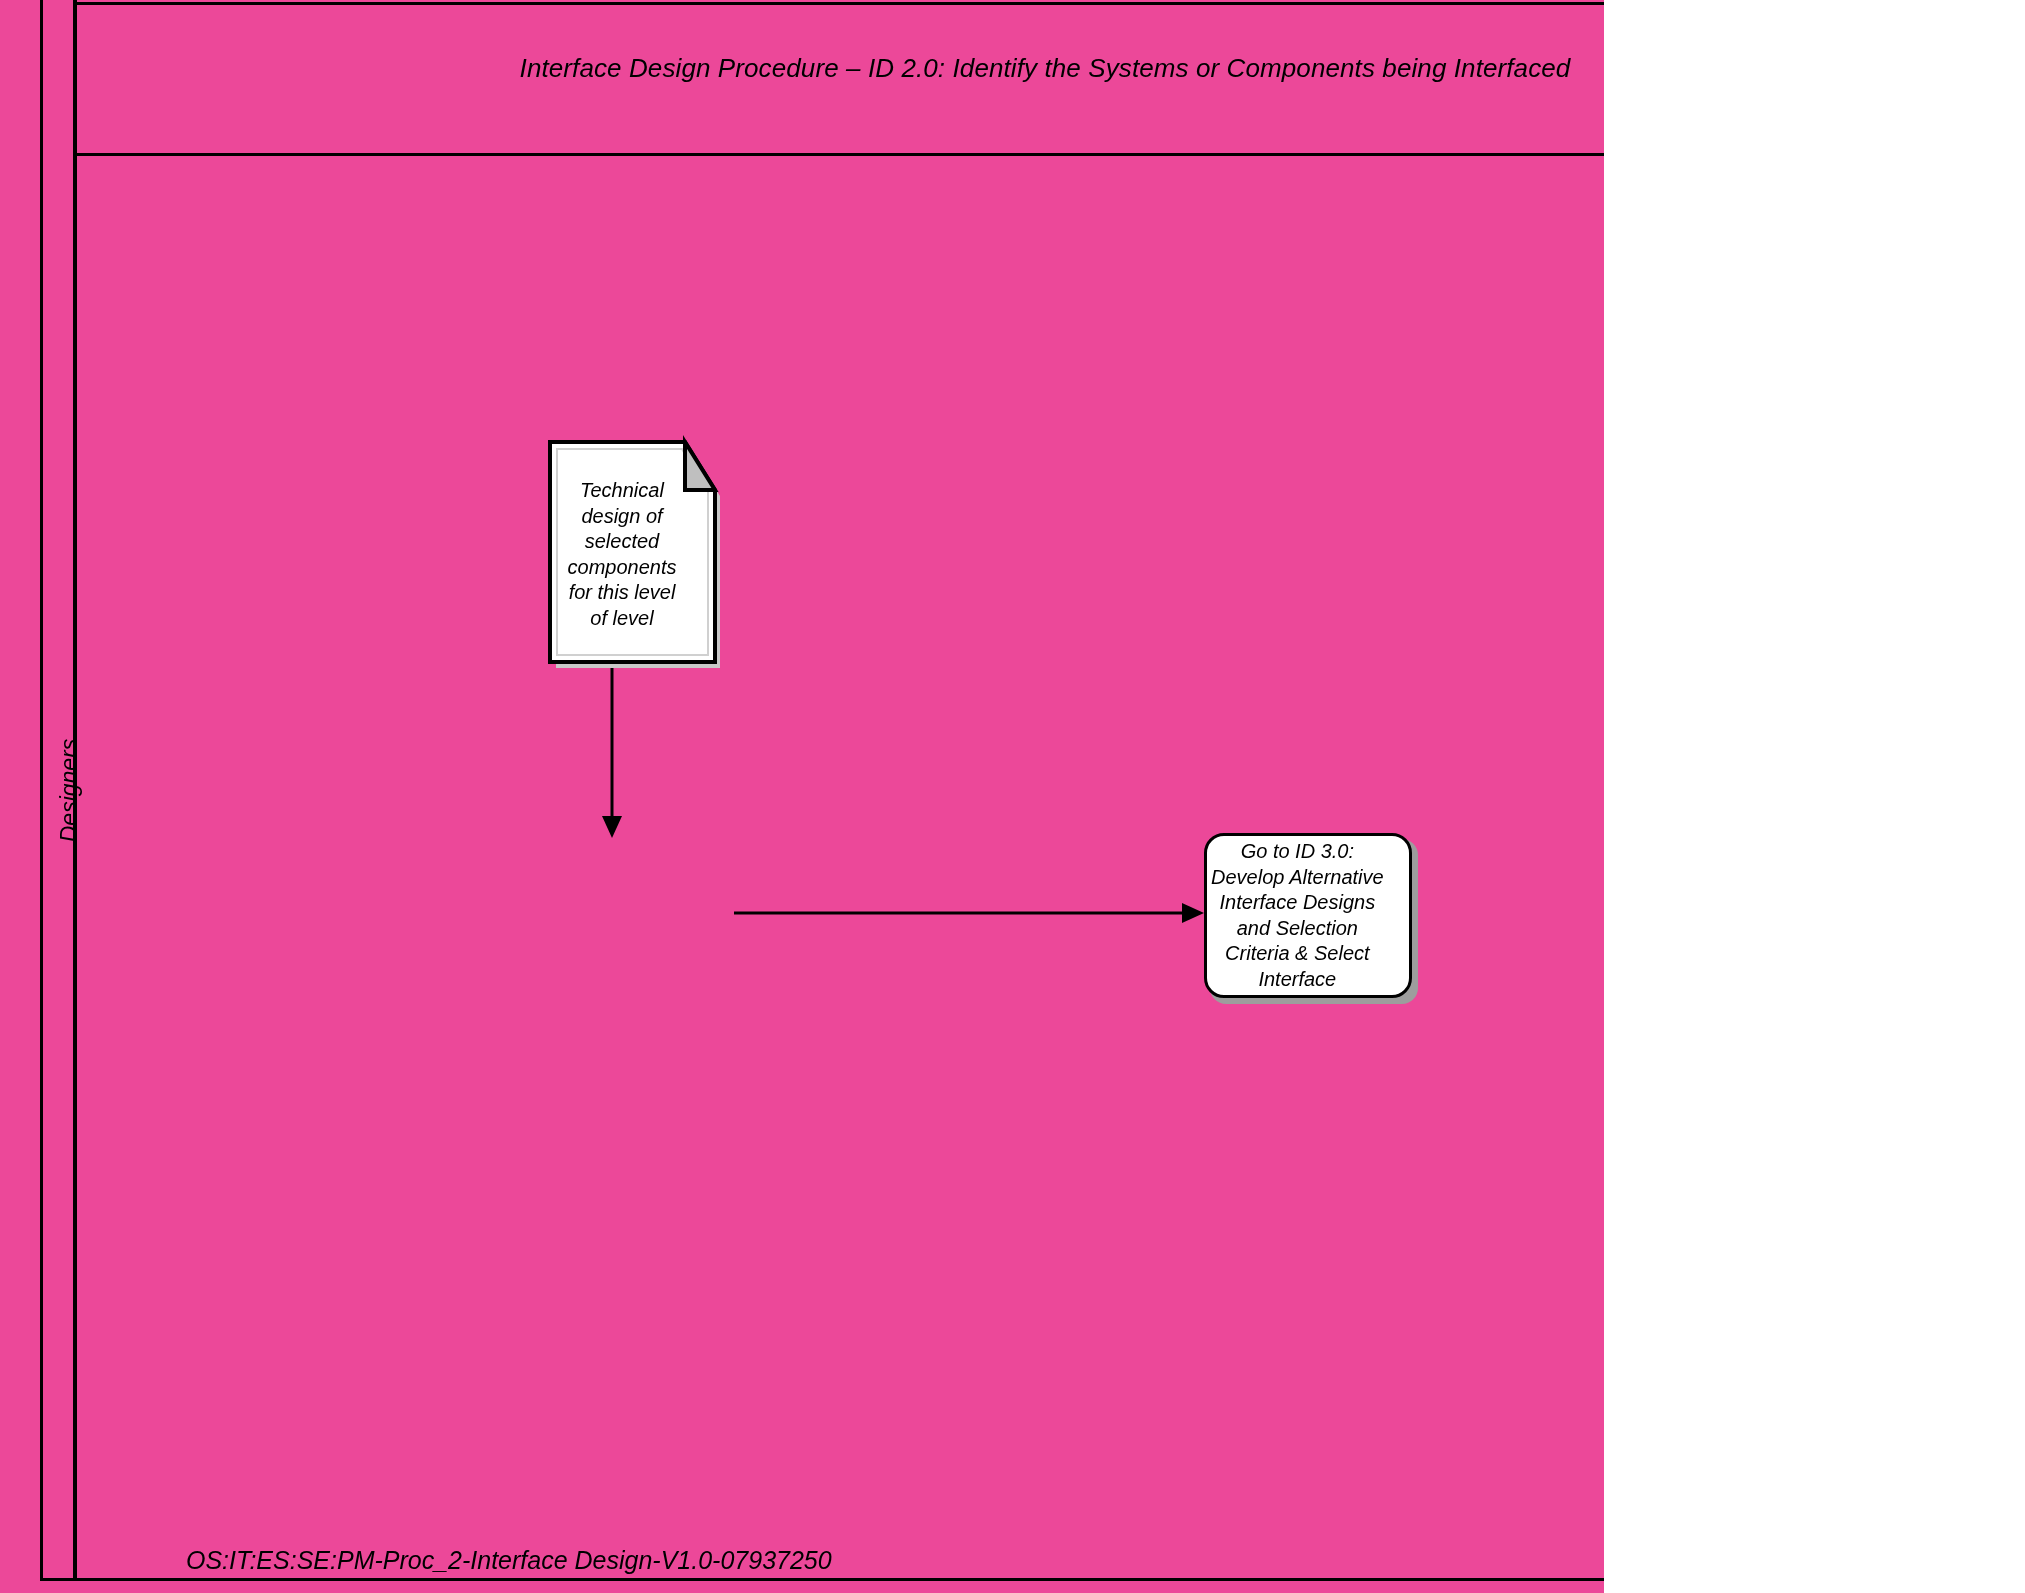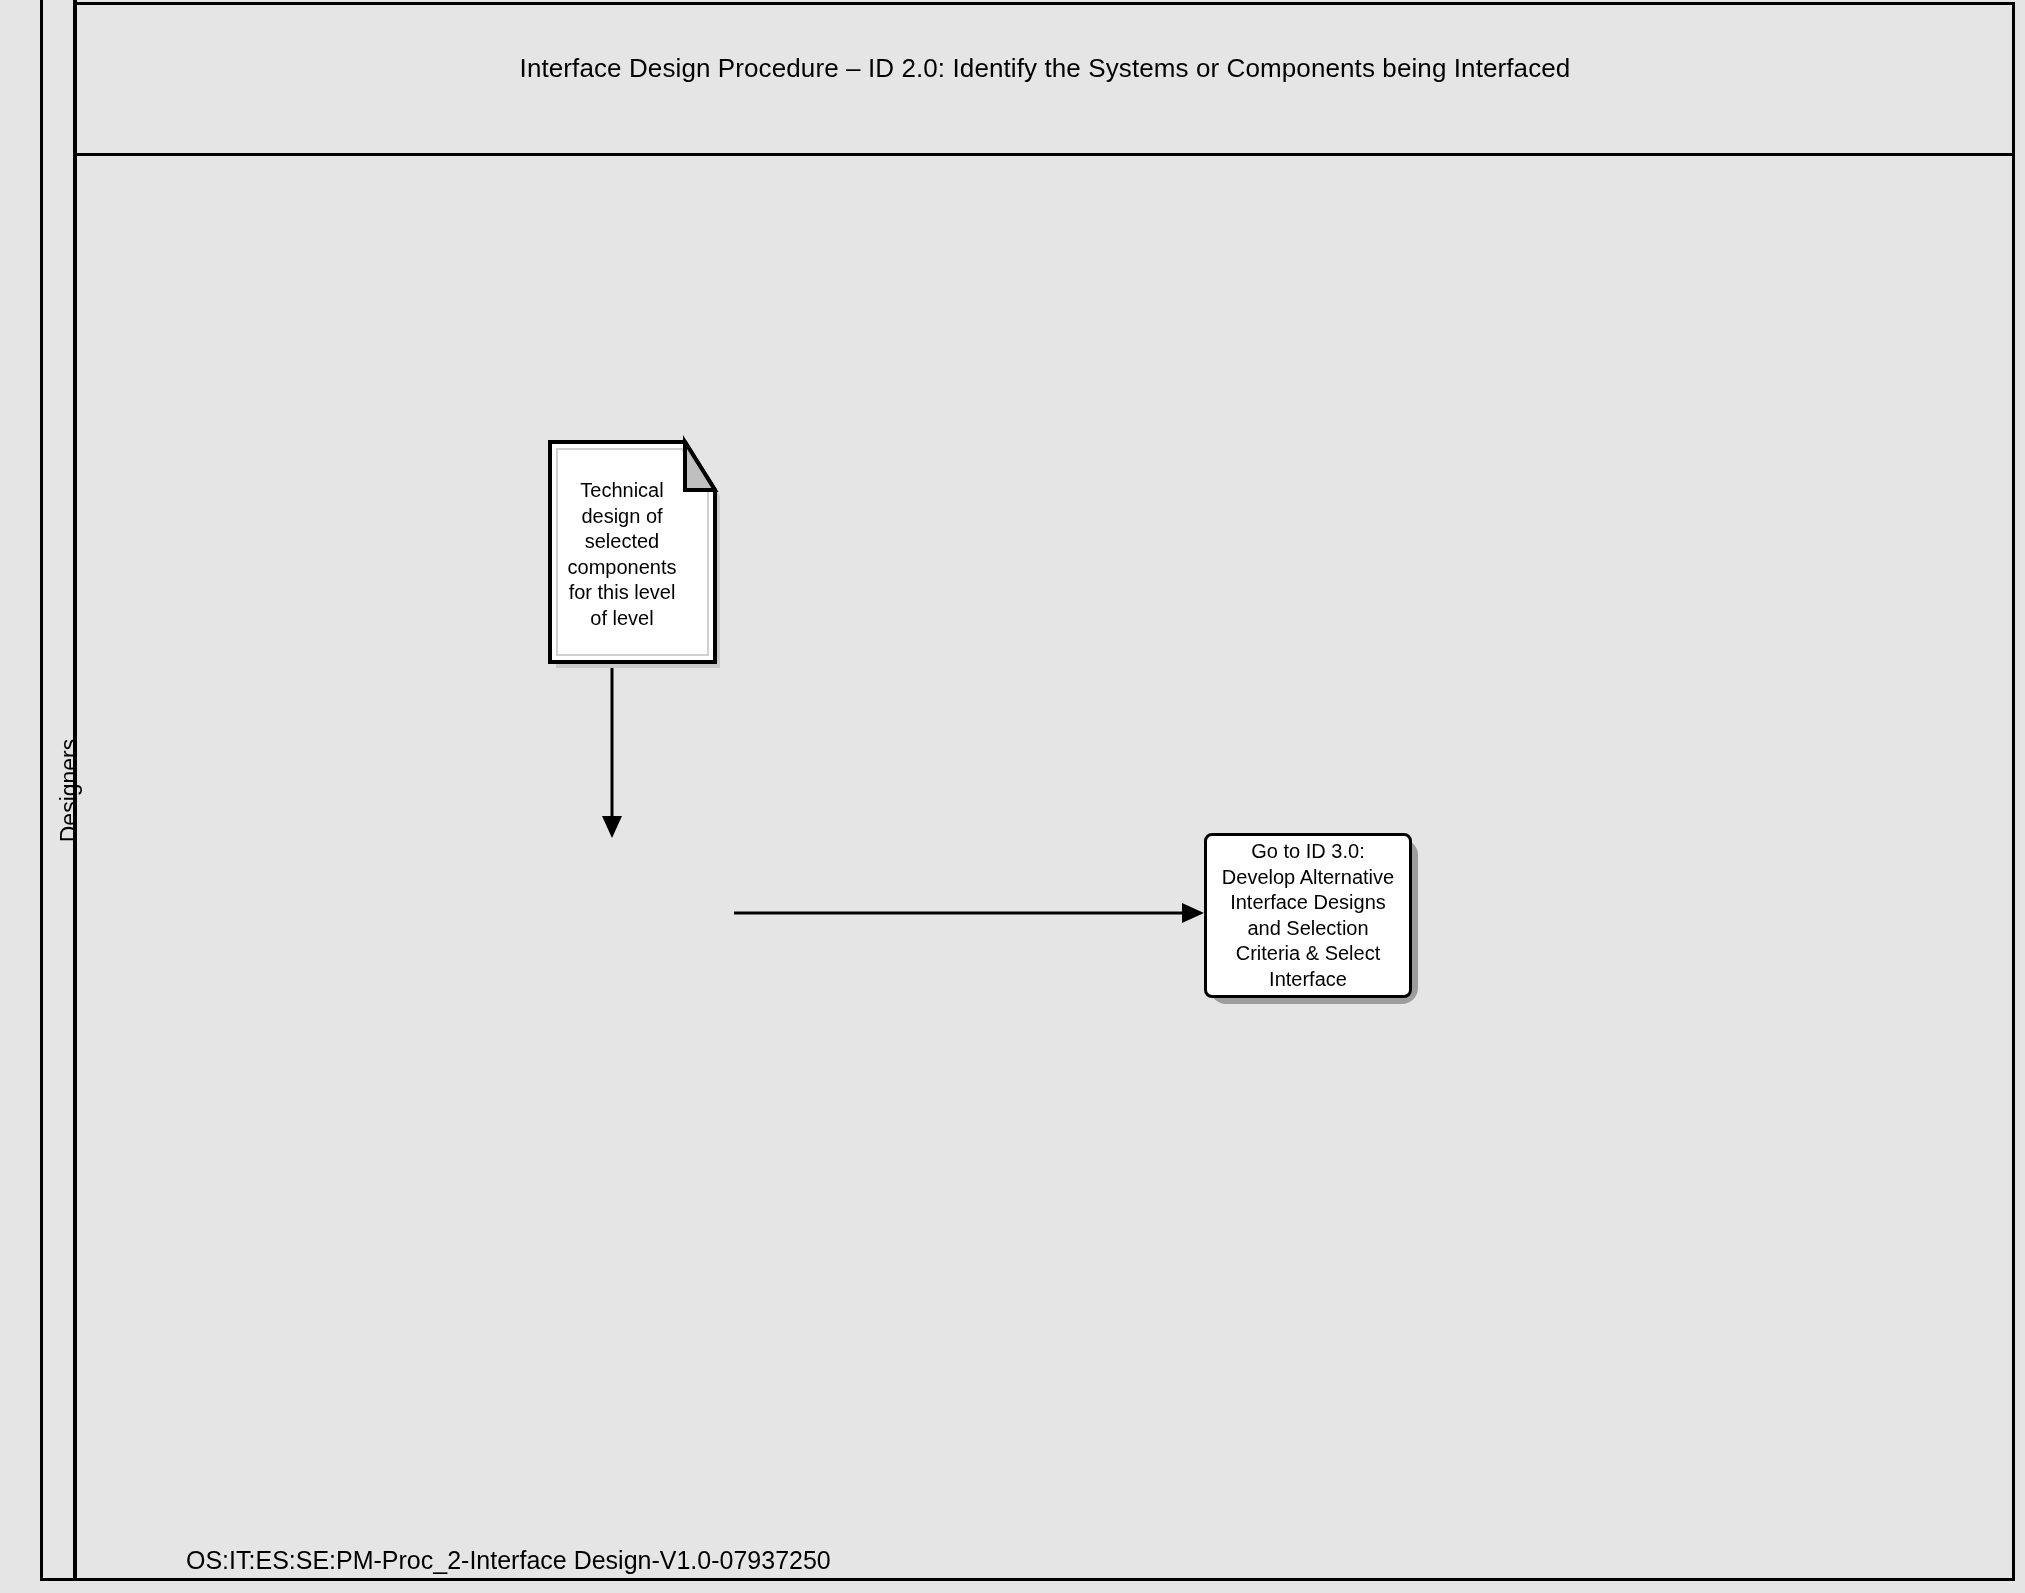--- a/index.html
+++ b/index.html
@@ -6,24 +6,25 @@
     margin: 0;
     padding: 0;
     background: #ffffff;
   }
   body {
     font-family: "Liberation Sans", sans-serif;
     color: #000000;
   }
   #canvas {
     position: relative;
-    width: 2025px;
+    width: 1604px;
     height: 1593px;
-    background: #e5e5e5;
+    background: #ec4899;
     overflow: hidden;
+    font-style: italic;
   }
 
   
   .frame-line {
     position: absolute;
     background: #000000;
   }
   .frame-top    { left: 75px;  top: 2px;     width: 1940px; height: 3px; }
   .frame-bottom { left: 40px;  top: 1578px;  width: 1975px; height: 3px; }
   .frame-right  { left: 2012px;top: 2px;     width: 3px;    height: 1579px; }
@@ -105,25 +106,25 @@
     background: #9d9d9d;
   }
   .proc-box {
     position: absolute;
     left: 0;
     top: 0;
     width: 100%;
     height: 100%;
     box-sizing: border-box;
     border: 3px solid #000000;
-    border-radius: 8px;
+    border-radius: 20px;
     background: #ffffff;
     display: flex;
     align-items: center;
-    justify-content: center;
+    justify-content: flex-start;
   }
   .proc-text {
     text-align: center;
     font-size: 20px;
     line-height: 25.5px;
     padding: 0 4px;
   }
   .proc-text div { white-space: nowrap; }
 
   #node-step21 { left: 522px; top: 830px; width: 212px; height: 244px; }

